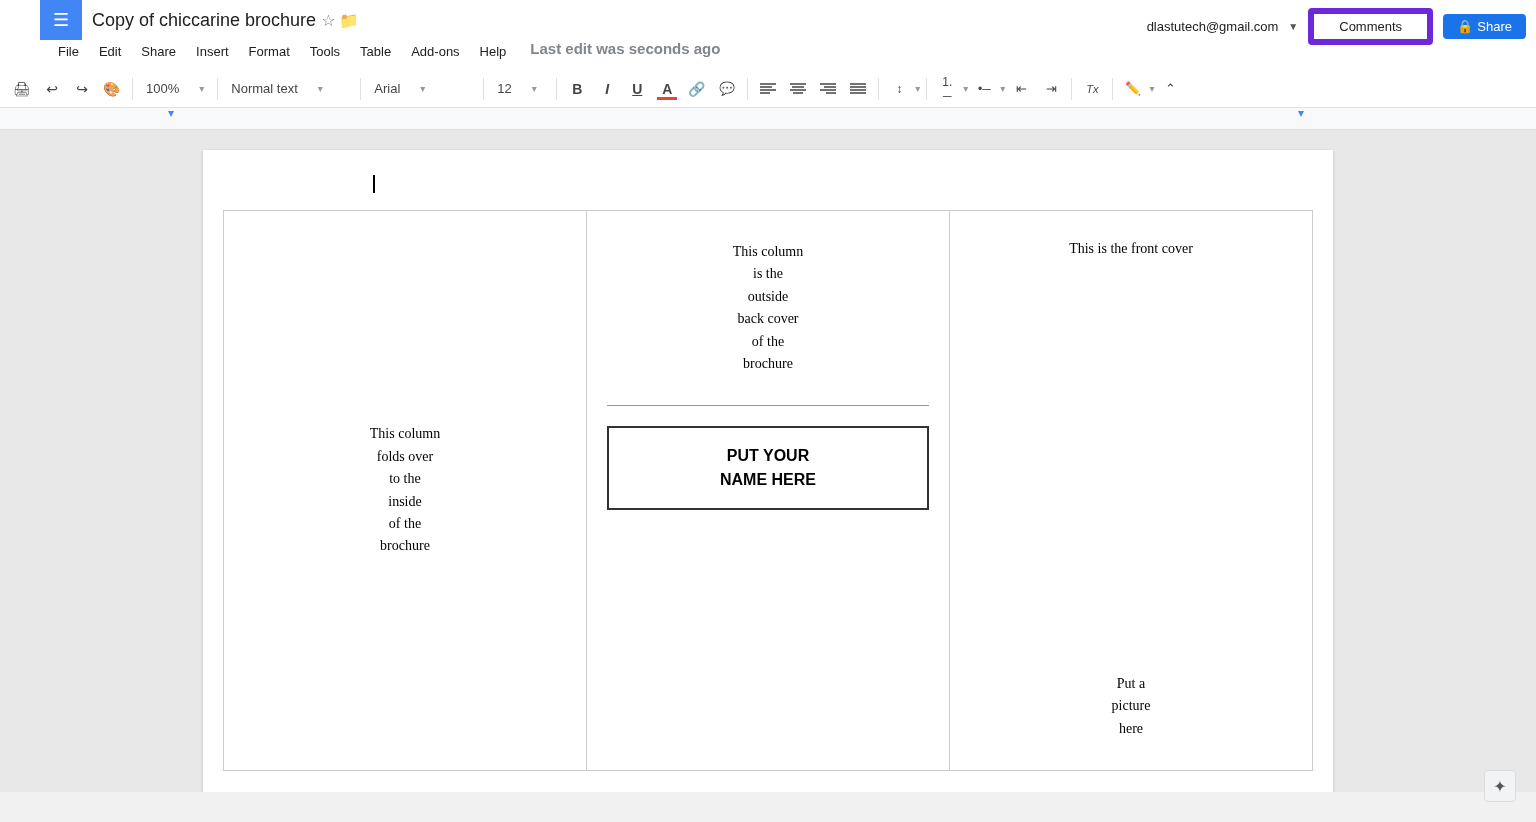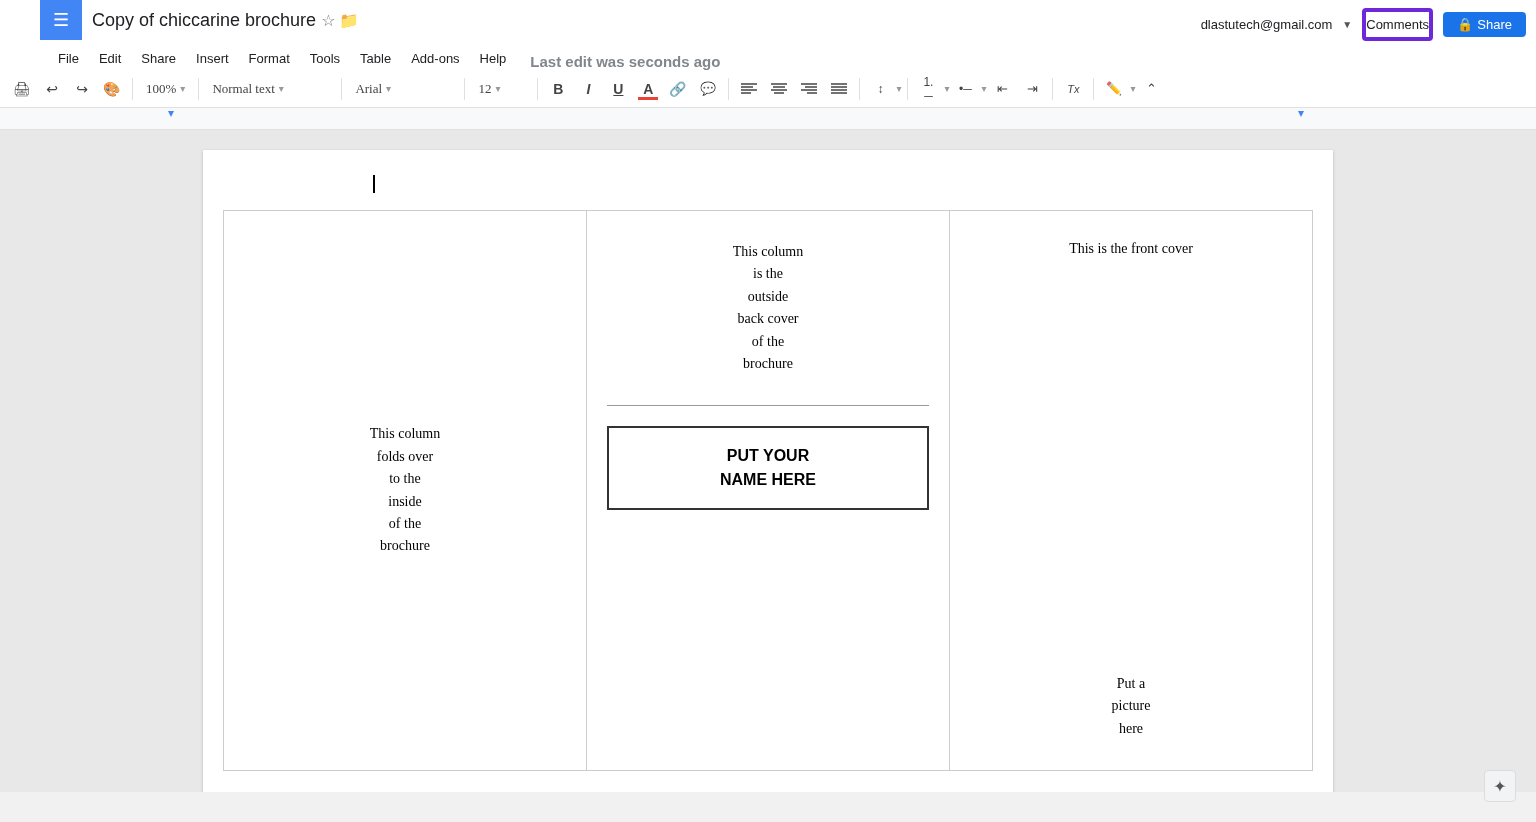--- a/index.html
+++ b/index.html
@@ -20,21 +20,21 @@
     #doc-title {
       font-size: 18px;
       color: #202124;
       font-weight: normal;
       margin-right: 1px;
     }
 
     
     #menu-bar {
       display: flex;
-      align-items: flex-end;
+      align-items: flex-start;
       height: 30px;
       padding: 0 10px 0 50px;
       background: #fff;
       gap: 4px;
     }
     .menu-item {
       font-size: 13px;
       color: #202124;
       padding: 4px 8px;
       cursor: pointer;
@@ -51,23 +51,23 @@
     #top-right {
       position: absolute;
       top: 8px;
       right: 10px;
       display: flex;
       align-items: center;
       gap: 10px;
     }
     #comments-btn {
       background: #fff;
-      border: 4px solid #6d28d9;
+      border: 6px solid #6d28d9;
       border-radius: 4px;
-      padding: 5px 0;
+      padding: 5px 25px;
       font-size: 13px;
       cursor: pointer;
       color: #202124;
     }
     #share-btn {
       background: #1a73e8;
       color: white;
       border: none;
       border-radius: 4px;
       padding: 5px 14px;
@@ -102,22 +102,21 @@
     }
     .toolbar-dropdown {
       display: flex; align-items: center;
       border: 1px solid transparent;
       border-radius: 3px;
       padding: 2px 6px;
       cursor: pointer;
       font-size: 13px;
       color: #444;
       height: 28px;
-      gap: 4px;
-      font-family: Liberation Serif, serif;
+      gap: 20px;
     }
     #style-dropdown { width: 130px; }
     #font-dropdown { width: 110px; }
     #size-dropdown { width: 60px; }
 
     .toolbar-icon-btn {
       font-weight: bold;
       font-size: 14px;
     }
 

